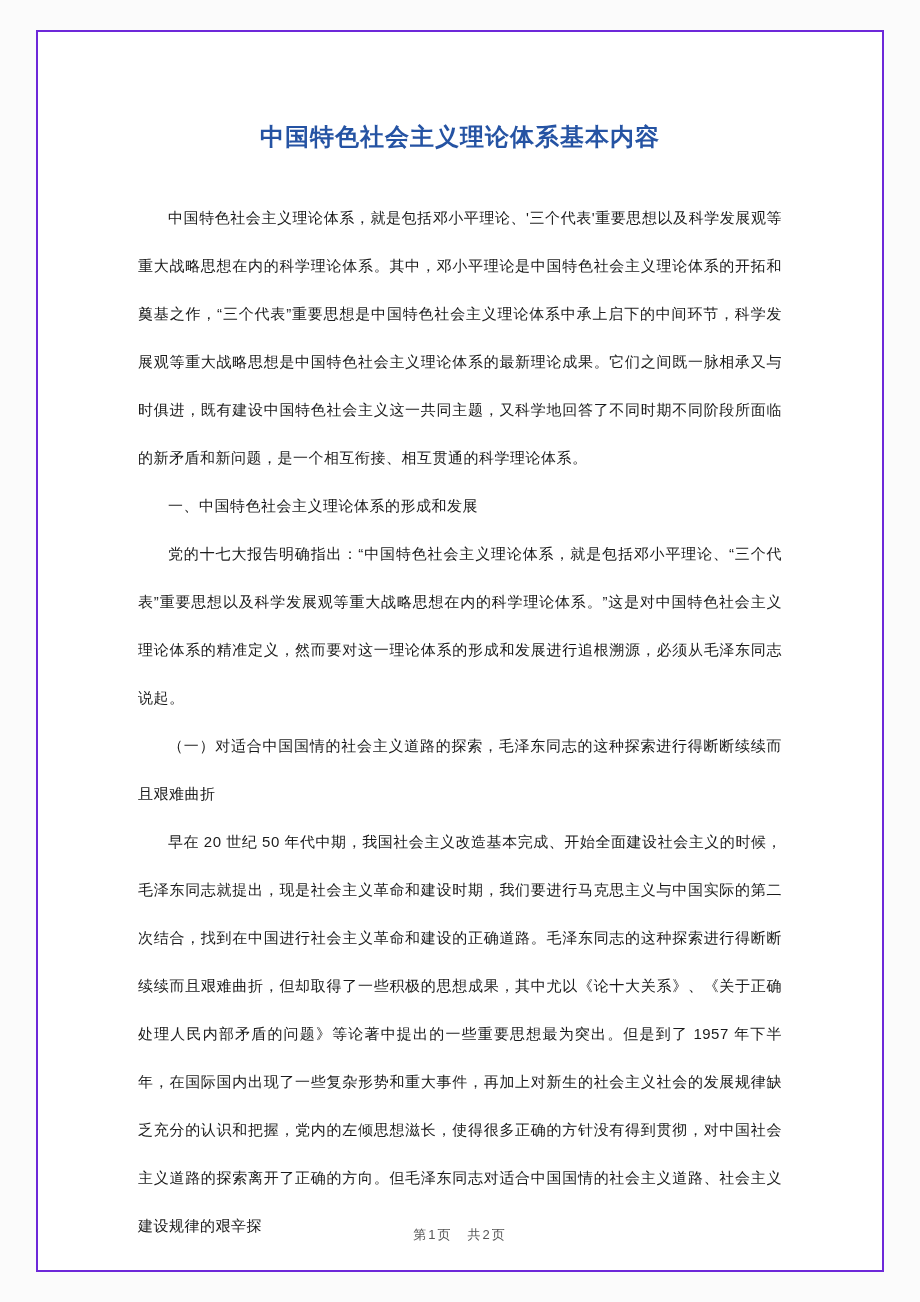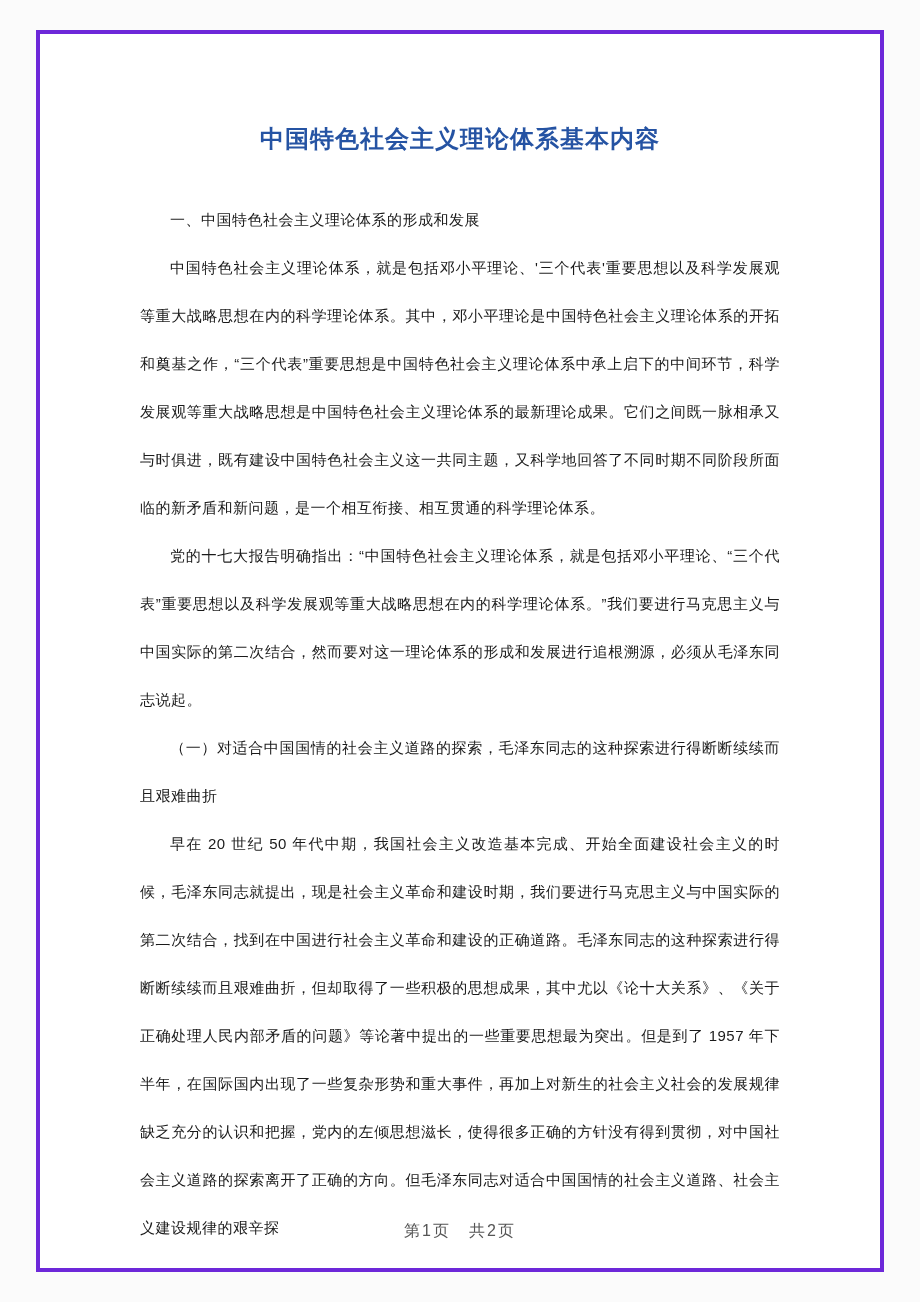--- a/index.html
+++ b/index.html
@@ -16,21 +16,21 @@
     height: 1302px;
     overflow: hidden;
   }
   .page {
     position: absolute;
     left: 36px;
     top: 30px;
     width: 848px;
     height: 1242px;
     box-sizing: border-box;
-    border: 4px solid #6d28d9;
+    border: 2px solid #6d28d9;
     background: #ffffff;
     padding: 90px 100px 0 100px;
   }
   .doc-title {
     margin: 0 0 42px 0;
     text-align: center;
     font-size: 24px;
     font-weight: bold;
     color: #2553a3;
     letter-spacing: 1px;
@@ -44,38 +44,38 @@
     text-align: justify;
     text-indent: 2em;
     letter-spacing: 0.5px;
   }
   .footer {
     position: absolute;
     left: 0;
     right: 0;
     bottom: 26px;
     text-align: center;
-    font-size: 16px;
+    font-size: 13px;
     color: #555555;
     letter-spacing: 2px;
   }
 </style>
 </head>
 <body>
 
 <div class="canvas">
   <div class="page">
 
     <h1 class="doc-title" style="color: rgb(37, 83, 163);">中国特色社会主义理论体系基本内容</h1>
 
+    <p class="para">中国特色社会主义理论体系，就是包括邓小平理论、'三个代表'重要思想以及科学发展观等重大战略思想在内的科学理论体系。其中，邓小平理论是中国特色社会主义理论体系的开拓和奠基之作，“三个代表”重要思想是中国特色社会主义理论体系中承上启下的中间环节，科学发展观等重大战略思想是中国特色社会主义理论体系的最新理论成果。它们之间既一脉相承又与时俱进，既有建设中国特色社会主义这一共同主题，又科学地回答了不同时期不同阶段所面临的新矛盾和新问题，是一个相互衔接、相互贯通的科学理论体系。</p>
+
     <p class="para">一、中国特色社会主义理论体系的形成和发展</p>
 
-    <p class="para">中国特色社会主义理论体系，就是包括邓小平理论、'三个代表'重要思想以及科学发展观等重大战略思想在内的科学理论体系。其中，邓小平理论是中国特色社会主义理论体系的开拓和奠基之作，“三个代表”重要思想是中国特色社会主义理论体系中承上启下的中间环节，科学发展观等重大战略思想是中国特色社会主义理论体系的最新理论成果。它们之间既一脉相承又与时俱进，既有建设中国特色社会主义这一共同主题，又科学地回答了不同时期不同阶段所面临的新矛盾和新问题，是一个相互衔接、相互贯通的科学理论体系。</p>
-
-    <p class="para">党的十七大报告明确指出：“中国特色社会主义理论体系，就是包括邓小平理论、“三个代表”重要思想以及科学发展观等重大战略思想在内的科学理论体系。”我们要进行马克思主义与中国实际的第二次结合，然而要对这一理论体系的形成和发展进行追根溯源，必须从毛泽东同志说起。</p>
+    <p class="para">党的十七大报告明确指出：“中国特色社会主义理论体系，就是包括邓小平理论、“三个代表”重要思想以及科学发展观等重大战略思想在内的科学理论体系。”这是对中国特色社会主义理论体系的精准定义，然而要对这一理论体系的形成和发展进行追根溯源，必须从毛泽东同志说起。</p>
 
     <p class="para">（一）对适合中国国情的社会主义道路的探索，毛泽东同志的这种探索进行得断断续续而且艰难曲折</p>
 
     <p class="para">早在 20 世纪 50 年代中期，我国社会主义改造基本完成、开始全面建设社会主义的时候，毛泽东同志就提出，现是社会主义革命和建设时期，我们要进行马克思主义与中国实际的第二次结合，找到在中国进行社会主义革命和建设的正确道路。毛泽东同志的这种探索进行得断断续续而且艰难曲折，但却取得了一些积极的思想成果，其中尤以《论十大关系》、《关于正确处理人民内部矛盾的问题》等论著中提出的一些重要思想最为突出。但是到了 1957 年下半年，在国际国内出现了一些复杂形势和重大事件，再加上对新生的社会主义社会的发展规律缺乏充分的认识和把握，党内的左倾思想滋长，使得很多正确的方针没有得到贯彻，对中国社会主义道路的探索离开了正确的方向。但毛泽东同志对适合中国国情的社会主义道路、社会主义建设规律的艰辛探</p>
 
     <div class="footer">第1页　共2页</div>
 
   </div>
 </div>
 

